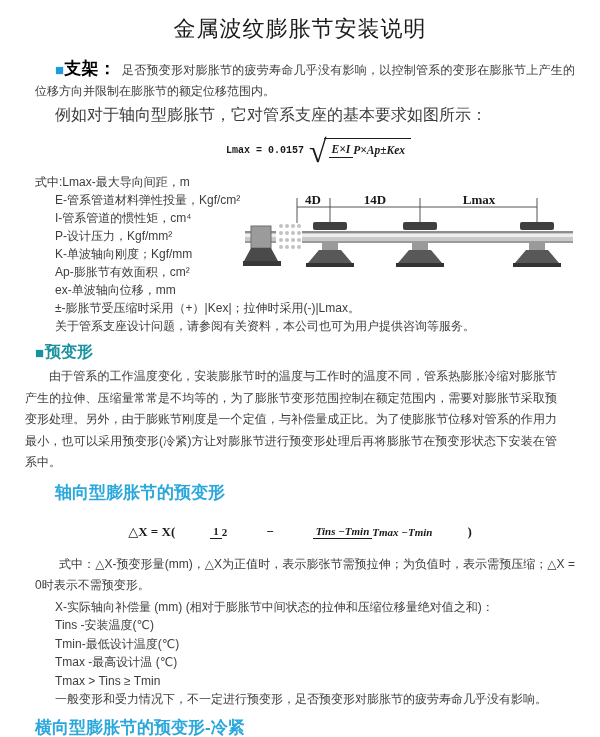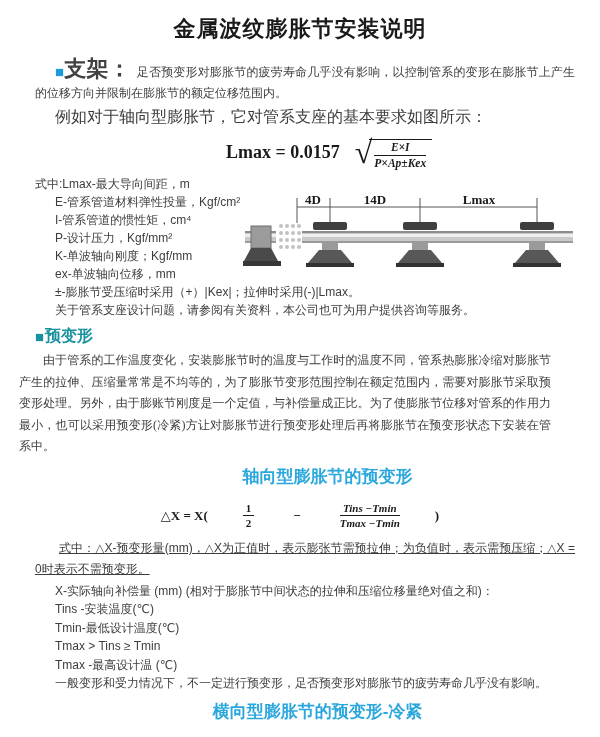--- a/index.html
+++ b/index.html
@@ -5,40 +5,40 @@
   html,body{margin:0;padding:0;}
   body{
     width:600px;height:737px;overflow:hidden;background:#ffffff;
     font-family:"Liberation Sans","DejaVu Sans",sans-serif;
     color:#3d3d3d;
   }
   .page{position:relative;width:600px;height:737px;background:#fff;}
 
   .doc-title{
     margin:0;padding-top:14px;text-align:center;
-    font-size:22px;font-weight:bold;color:#1a1a1a;letter-spacing:1px;
+    font-size:22px;font-weight:normal;color:#1a1a1a;letter-spacing:1px;
   }
 
   
   .p-support{
     margin:14px 25px 0 35px;width:540px;
     font-size:12px;line-height:21px;text-align:justify;text-indent:20px;
   }
   .marker-blue{color:#1f9bd8;font-size:15px;vertical-align:-1px;}
-  .h-support{color:#404040;font-size:22px;font-weight:bold;margin-right:6px;margin-top:7px;}
+  .h-support{color:#000000;font-size:17px;font-weight:bold;margin-right:6px;margin-top:7px;}
   .p-example{margin:3px 0 0 55px;font-size:16px;line-height:20px;}
 
   
   .formula{font-family:"Liberation Serif","DejaVu Serif",serif;font-weight:bold;color:#1a1a1a;}
   .f1{margin:8px 0 6px 226px;display:flex;align-items:center;height:34px;}
-  .f-lhs{font-size:18px;margin-right:15px;}
+  .f-lhs{font-size:10px;margin-right:5px;font-family:Liberation Mono, monospace;}
   .sqrt{display:inline-flex;align-items:flex-start;}
   .radsign{font-size:32px;line-height:30px;font-weight:400;margin:2px -3px 0 0;}
   .radbody{border-top:1.6px solid #1a1a1a;padding:1px 6px 0 5px;margin-top:4px;}
-  .frac{display:inline-flex;flex-direction:column;text-align:center;vertical-align:middle;}
+  .frac{display:inline-flex;flex-direction:row;text-align:center;vertical-align:middle;}
   .frac .num{border-bottom:1.1px solid #1a1a1a;padding:0 3px 1px;}
   .frac .den{padding-top:1px;}
   .f1 .frac{font-size:11.5px;font-style:italic;line-height:13px;}
   .f-center{display:flex;justify-content:center;align-items:center;gap:35px;}
   .f2{margin:10px 0 4px 0;height:36px;font-size:13px;}
   .f2 .frac,.f3 .frac{font-size:11px;line-height:12px;font-style:normal;}
   .f2 .vfrac{font-style:italic;}
   .f2 .op{margin:0 4px;}
 
   
@@ -47,28 +47,28 @@
   .note1{margin:0 0 8px 55px;font-size:12px;line-height:18px;}
 
   
   .diagram{position:absolute;left:243px;top:192px;width:332px;height:95px;}
   .diagram text{font-family:"Liberation Serif","DejaVu Serif",serif;font-weight:bold;font-size:13px;fill:#1a1a1a;}
 
   
   .h2-row{margin:8px 0 0 35px;font-size:16px;font-weight:bold;color:#18929e;line-height:18px;}
   .marker-teal{color:#18929e;font-size:15px;vertical-align:-1px;margin-right:1px;}
   .p-predeform{
-    margin:4px 25px 0 19px;width:532px;
-    font-size:12px;line-height:21.5px;text-align:justify;text-indent:24px;font-family:Liberation Serif, serif;
-  }
-  .h3{margin:8px 0 0 55px;font-size:17px;font-weight:bold;color:#2aa7dc;line-height:22px;text-align:center;}
+    margin:4px 25px 0 25px;width:532px;
+    font-size:12px;line-height:21.5px;text-align:justify;text-indent:24px;
+  }
+  .h3{margin:8px 0 0 55px;font-size:17px;font-weight:bold;color:#2aa7dc;line-height:22px;}
   .h3.lat{margin-left:35px;}
   .p-desc{
     margin:2px 25px 0 35px;width:540px;
-    font-size:12px;line-height:21px;text-align:justify;text-indent:24px;text-decoration:underline;
+    font-size:12px;line-height:21px;text-align:justify;text-indent:24px;
   }
   .defs2{margin:2px 0 0 55px;font-size:12px;line-height:18.5px;}
   .note2{margin:0 25px 0 55px;font-size:12px;line-height:19px;}
 </style>
 </head>
 <body>
 
 <div class="page">
 
   <h1 class="doc-title">金属波纹膨胀节安装说明</h1>
@@ -89,20 +89,21 @@
       </span>
     </span>
   </div>
 
   <div class="defs1">
     <div>式中:Lmax-最大导向间距，m</div>
     <div class="sub">E-管系管道材料弹性投量，Kgf/cm²</div>
     <div class="sub">I-管系管道的惯性矩，cm⁴</div>
     <div class="sub">P-设计压力，Kgf/mm²</div>
     <div class="sub">K-单波轴向刚度；Kgf/mm</div>
+    <div class="sub">Ap-膨胀节有效面积，cm²</div>
     <div class="sub">ex-单波轴向位移，mm</div>
     <div class="sub">±-膨胀节受压缩时采用（+）|Kex|；拉伸时采用(-)|Lmax。</div>
   </div>
   <div class="note1">关于管系支座设计问题，请参阅有关资料，本公司也可为用户提供咨询等服务。</div>
 
   <svg class="diagram" viewBox="0 0 332 95">
 
     <line x1="54" y1="15" x2="294" y2="15" stroke="#555" stroke-width="1"></line>
     <line x1="54" y1="6" x2="54" y2="37" stroke="#555" stroke-width="1"></line>
     <line x1="87" y1="6" x2="87" y2="30" stroke="#555" stroke-width="1"></line>
@@ -186,20 +187,20 @@
     </span>
     <span>)</span>
   </div>
 
   <p class="p-desc">式中：△X-预变形量(mm)，△X为正值时，表示膨张节需预拉伸；为负值时，表示需预压缩；△X = 0时表示不需预变形。</p>
 
   <div class="defs2">
     <div>X-实际轴向补偿量 (mm) (相对于膨胀节中间状态的拉伸和压缩位移量绝对值之和)：</div>
     <div>Tins -安装温度(℃)</div>
     <div>Tmin-最低设计温度(℃)</div>
+    <div>Tmax -最高设计温 (℃)</div>
     <div>Tmax &gt; Tins ≥ Tmin</div>
-    <div>Tmax -最高设计温 (℃)</div>
   </div>
   <div class="note2">一般变形和受力情况下，不一定进行预变形，足否预变形对膨胀节的疲劳寿命几乎没有影响。</div>
 
   <div class="h3 lat">横向型膨胀节的预变形-冷紧</div>
 
 </div>
 
 </body></html>

